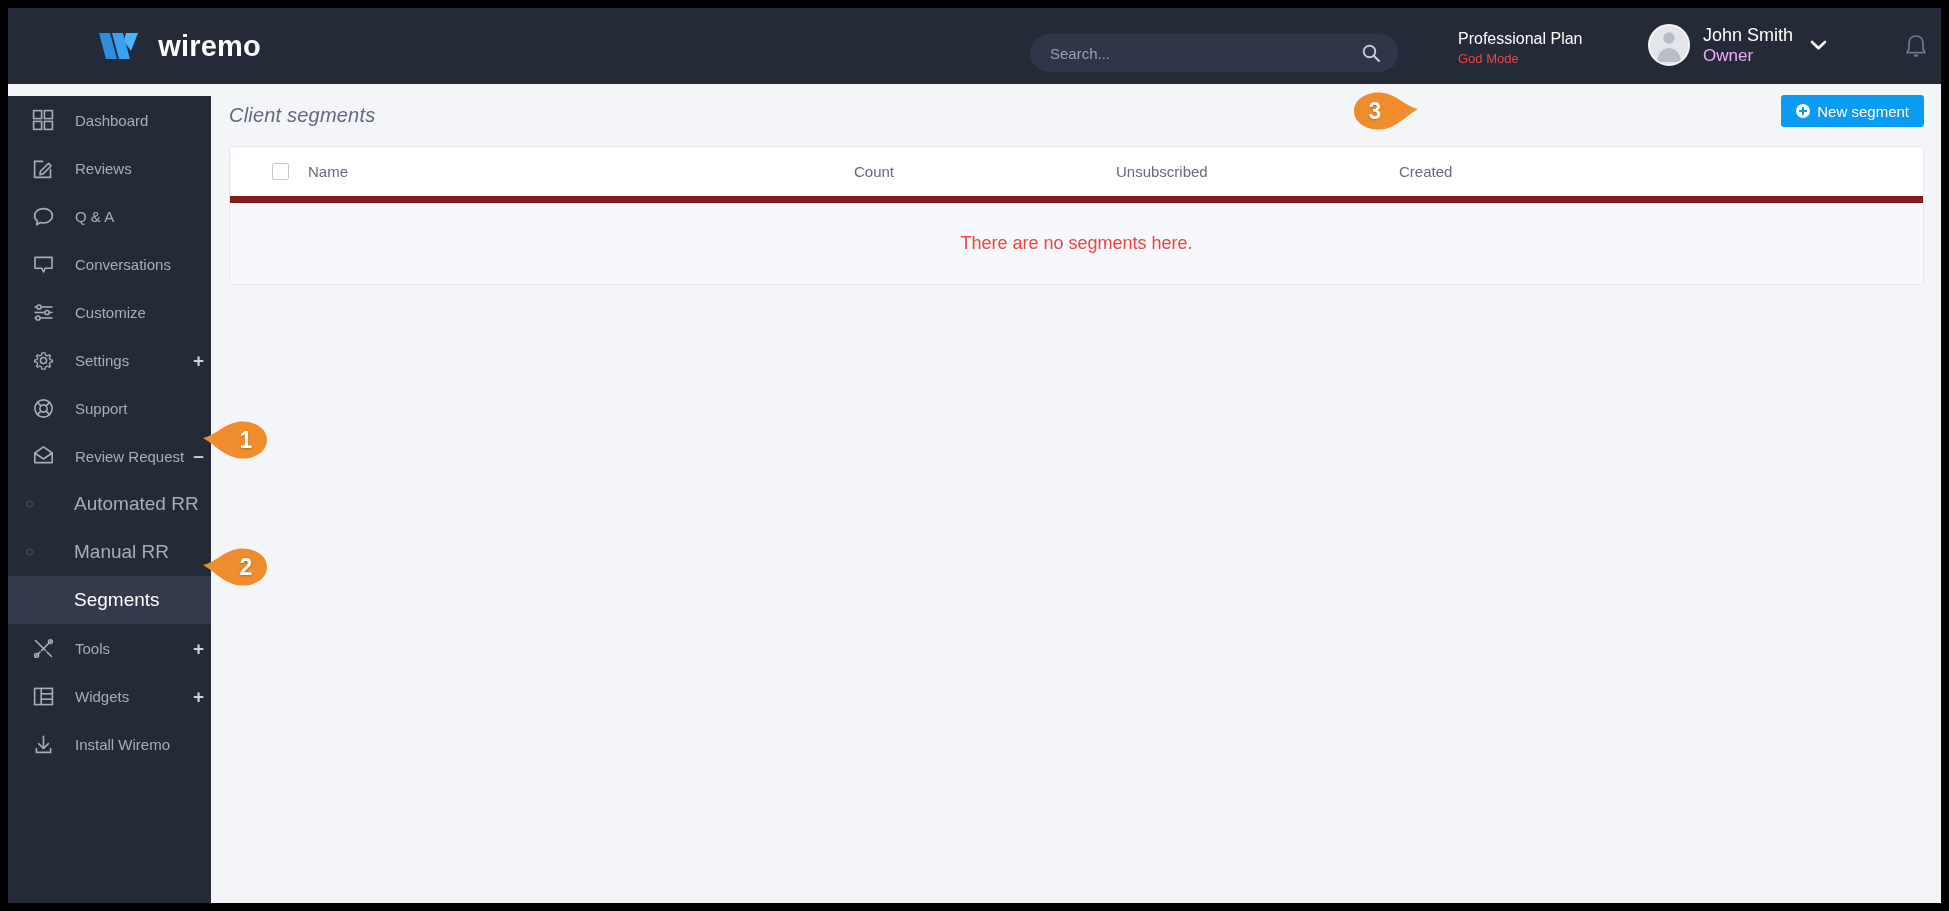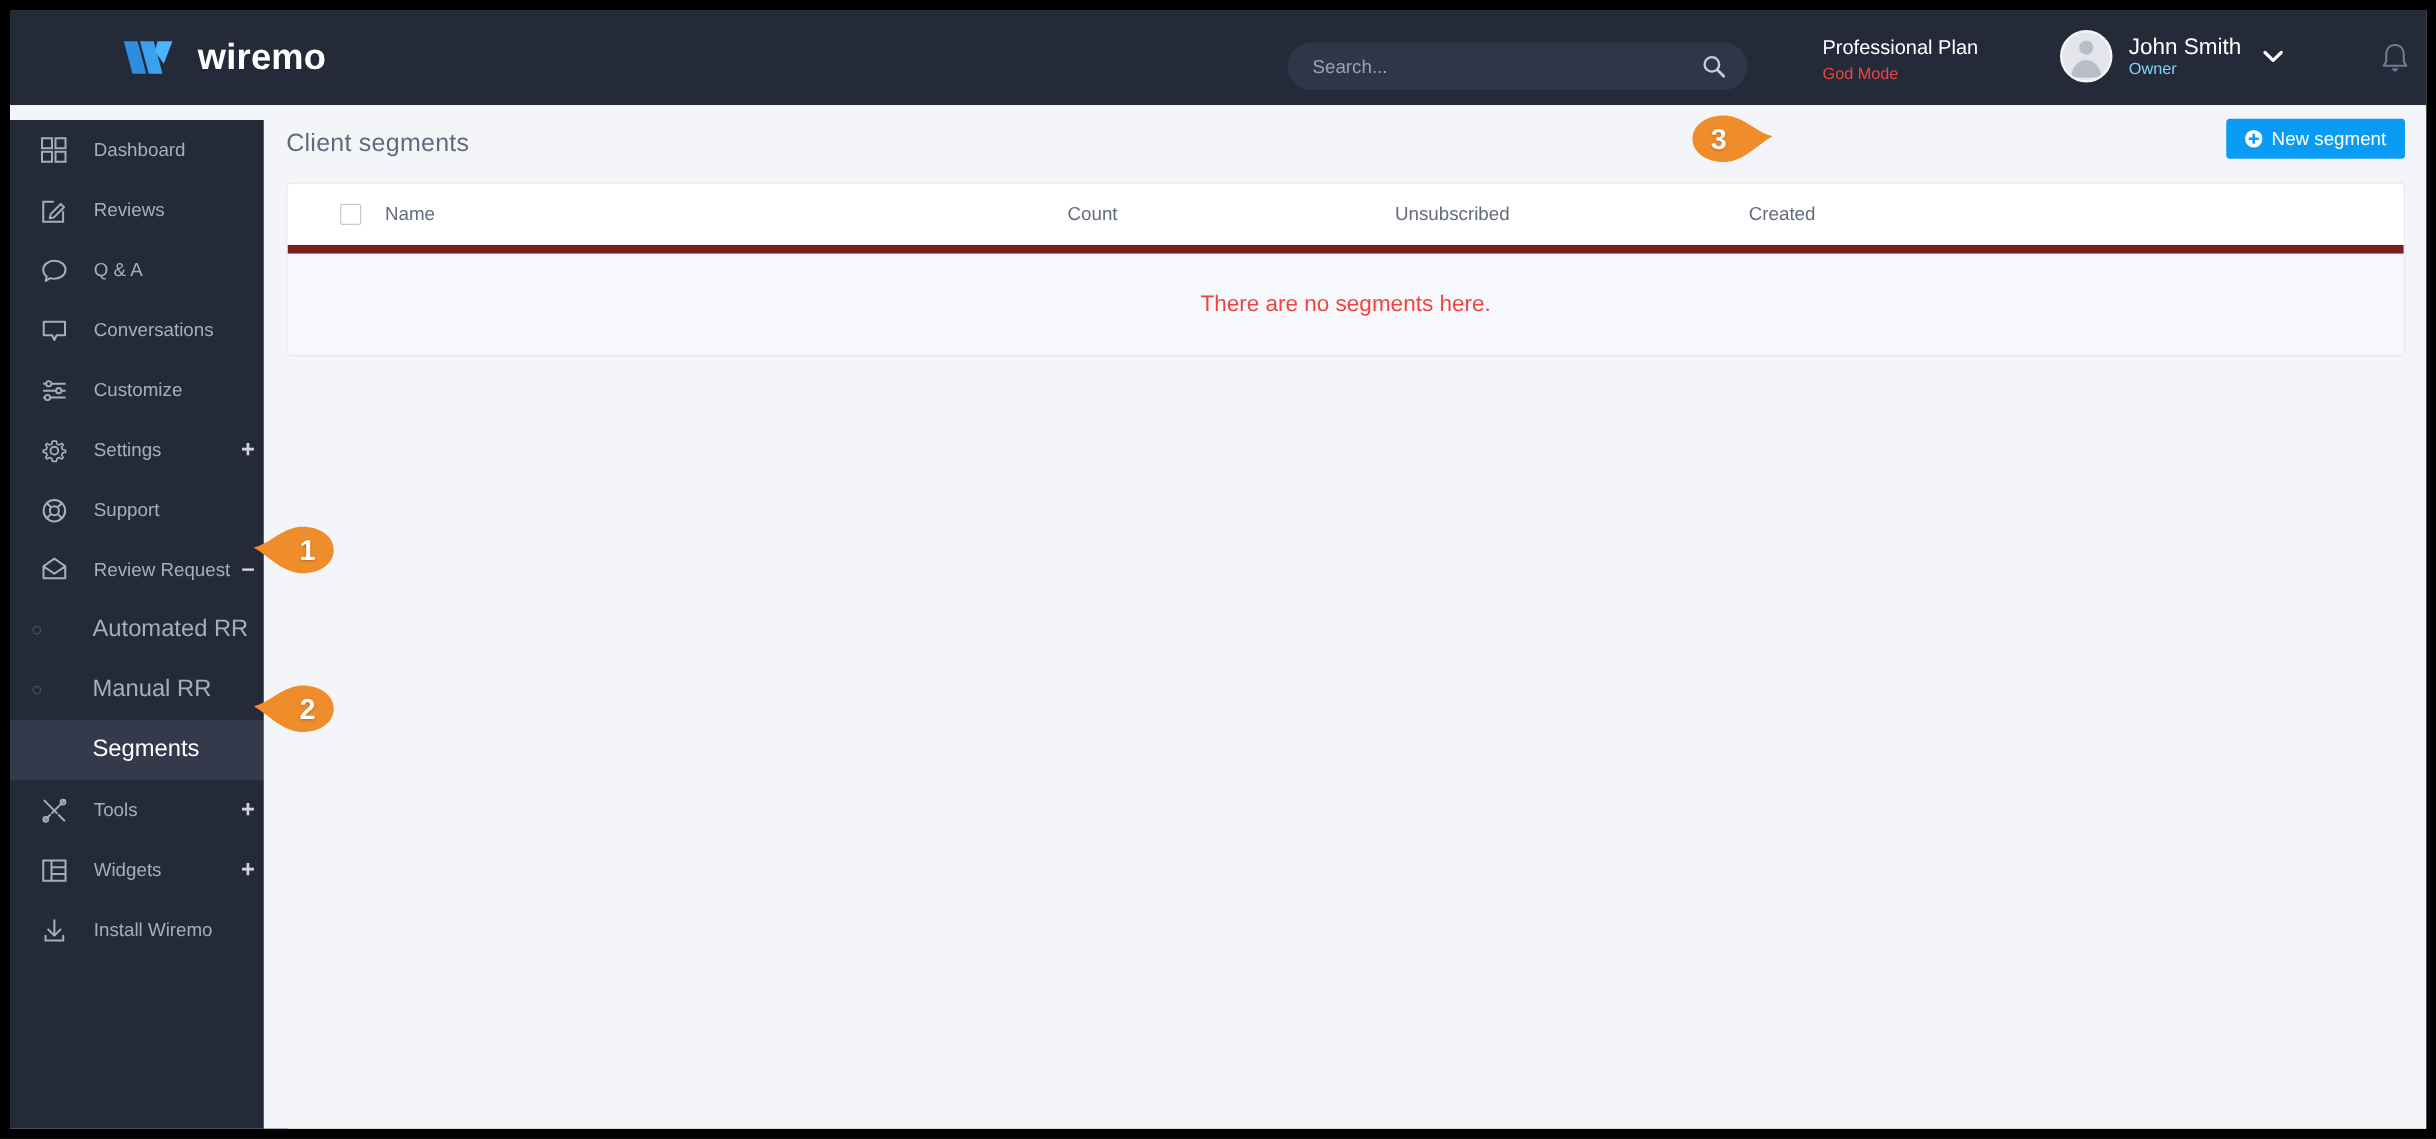--- a/index.html
+++ b/index.html
@@ -67,21 +67,21 @@
     display: flex; align-items: center; gap: 13px; cursor: pointer;
   }
   .avatar {
     width: 42px; height: 42px; border-radius: 50%;
     background: #e3e5ea; border: 2px solid #f3f4f6;
     display: flex; align-items: flex-end; justify-content: center;
     overflow: hidden;
   }
   .user-names { line-height: 1.15; }
   .user-name { color: #ffffff; font-size: 18px; }
-  .user-role { color: #7dd3fc; font-size: 13px; }
+  .user-role { color: #f0abfc; font-size: 17px; }
   .chev { margin-left: 4px; }
 
   .bell-btn {
     position: absolute; left: 1893px; top: 24px;
     width: 30px; height: 30px; background: none; border: none;
     cursor: pointer; padding: 0;
   }
 
   
   .sidebar {
@@ -141,21 +141,21 @@
     width: 1730px; height: 819px;
     background: #f4f5f9;
   }
   .page-head {
     position: relative;
     height: 62px;
     display: flex; align-items: center;
     padding: 0 17px 0 18px;
   }
   .page-title {
-    color: #62697c; font-size: 20px; letter-spacing: .2px;
+    color: #62697c; font-size: 20px; letter-spacing: .2px; font-style: italic;
   }
   .btn-new {
     position: absolute; right: 17px; top: 11px;
     height: 32px; padding: 0 15px;
     background: #0a9bf5; border: none; border-radius: 3px;
     color: #ffffff; font-size: 15px;
     font-family: "Liberation Sans", sans-serif;
     display: flex; align-items: center; gap: 7px;
     cursor: pointer;
   }

